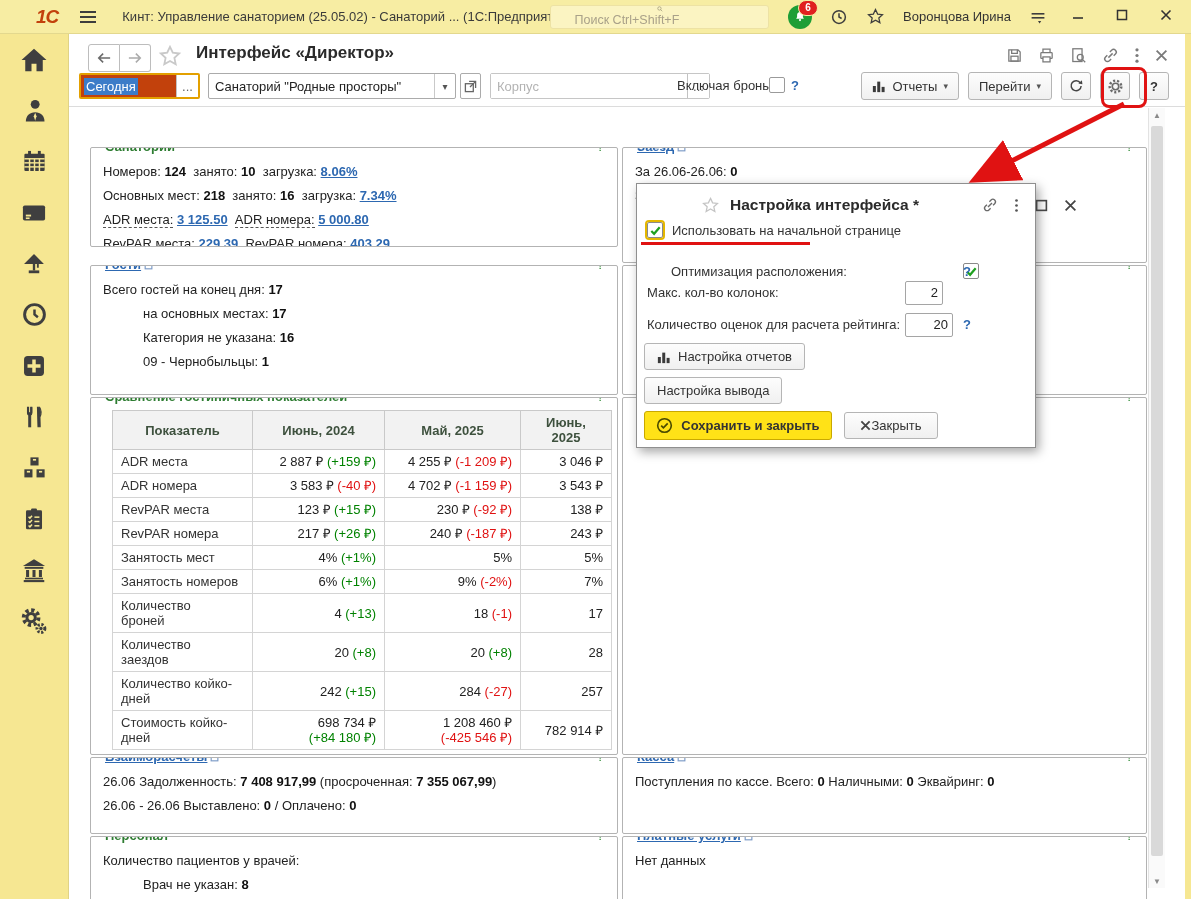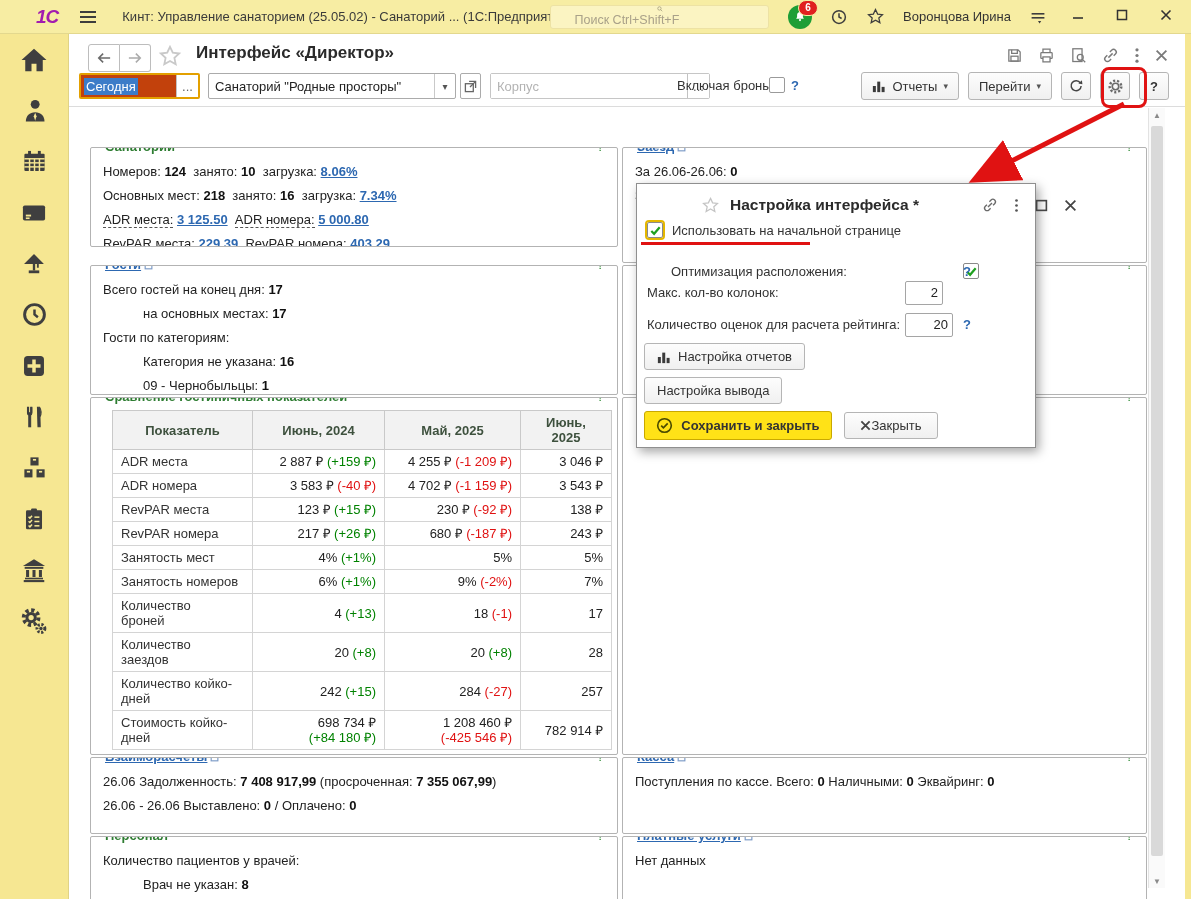--- a/index.html
+++ b/index.html
@@ -1,21 +1,21 @@
 <!DOCTYPE html>
 <html><head>
 <meta charset="utf-8">
 <style>
   html,body{margin:0;padding:0;background:#e8e8e8;}
   #app{position:relative;width:1191px;height:899px;background:#fff;overflow:hidden;
        font-family:"Liberation Sans",sans-serif;font-size:13px;color:#222;}
   
   #titlebar{position:absolute;left:0;top:0;width:1191px;height:33px;background:#F7EDA3;
             border-bottom:1px solid #E3D88E;display:flex;align-items:center;}
-  .tb-logo{font-weight:bold;font-style:italic;font-size:19px;color:#a21caf;margin-left:36px;letter-spacing:-1px;}
+  .tb-logo{font-weight:bold;font-style:italic;font-size:19px;color:#c2410c;margin-left:36px;letter-spacing:-1px;}
   .tb-burger{margin-left:22px;display:inline-flex;flex-direction:column;gap:3px;cursor:pointer;}
   .tb-burger i{display:block;width:16px;height:2px;background:#3d3d3d;}
   .tb-title{margin-left:26px;color:#3a3a3a;font-size:13px;white-space:nowrap;}
   .tb-search{position:absolute;left:550px;top:5px;width:205px;height:22px;background:#FBF4C2;
              border:1px solid #EDE2A4;border-radius:3px;display:flex;align-items:center;padding:0 6px;flex-direction:column;}
   .tb-search input{border:none;background:transparent;outline:none;font-size:12.5px;color:#444;width:170px;
                    font-family:"Liberation Sans",sans-serif;}
   .tb-search input::placeholder{color:#A9A189;}
   .tb-right{position:absolute;right:12px;top:0;height:33px;display:flex;align-items:center;gap:18px;}
   .tb-user{font-size:13px;color:#333;}
@@ -439,21 +439,20 @@
             <svg width="11" height="11" viewBox="0 0 14 14" fill="none" stroke="#7E9CC8" stroke-width="1.5">
               <rect x="1.5" y="4" width="8.5" height="8.5"></rect>
               <path d="M5.5 1.5h7v7"></path>
               <path d="M6.5 7.5l5.5-5.5"></path>
             </svg>
           </span>
         <span class="phelp">?</span>
         <div class="pbody">
             <div class="pline"><span>Всего гостей на конец дня: </span><span class="seg-b">17</span></div>
             <div class="pline ind"><span>на основных местах: </span><span class="seg-b">17</span></div>
-            <div class="pline"><span>Гости по категориям:</span></div>
             <div class="pline ind"><span>Категория не указана: </span><span class="seg-b">16</span></div>
             <div class="pline ind"><span>09 - Чернобыльцы: </span><span class="seg-b">1</span></div>
           </div>
       </div>
       <div class="panel" style="left:21px;top:290px;width:528px;height:358px;padding-left:16px;">
         <span class="pttl green">Сравнение гостиничных показателей</span>
         <span class="phelp">?</span>
         <table class="cmp">
           <colgroup>
               <col class="c0">
@@ -485,21 +484,21 @@
               </tr>
               <tr>
                 <td class="lbl">RevPAR места</td>
                 <td><span>123 ₽</span> <span class="delta up">(+15 ₽)</span></td>
                 <td><span>230 ₽</span> <span class="delta down">(-92 ₽)</span></td>
                 <td><span>138 ₽</span></td>
               </tr>
               <tr>
                 <td class="lbl">RevPAR номера</td>
                 <td><span>217 ₽</span> <span class="delta up">(+26 ₽)</span></td>
-                <td><span>680 ₽</span> <span class="delta down">(-187 ₽)</span></td>
+                <td><span>240 ₽</span> <span class="delta down">(-187 ₽)</span></td>
                 <td><span>243 ₽</span></td>
               </tr>
               <tr>
                 <td class="lbl">Занятость мест</td>
                 <td><span>4%</span> <span class="delta up">(+1%)</span></td>
                 <td><span>5%</span></td>
                 <td><span>5%</span></td>
               </tr>
               <tr>
                 <td class="lbl">Занятость номеров</td>

